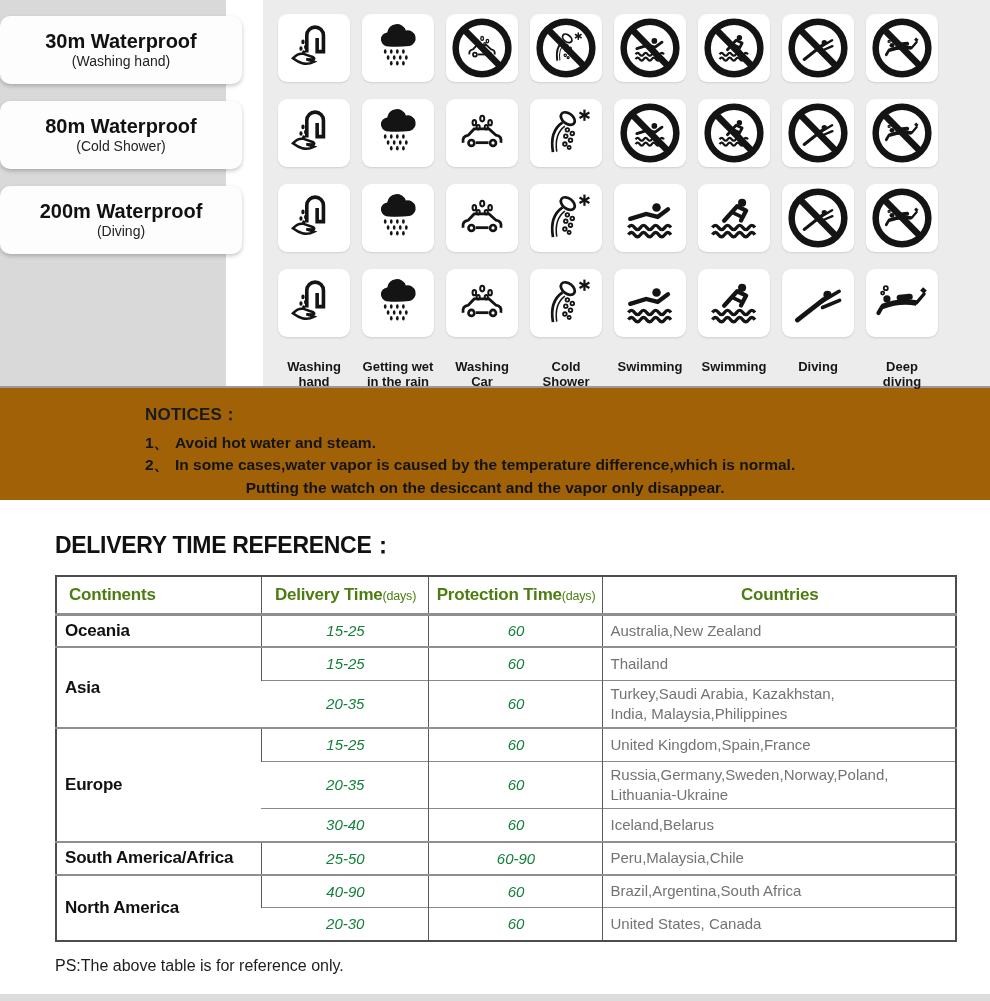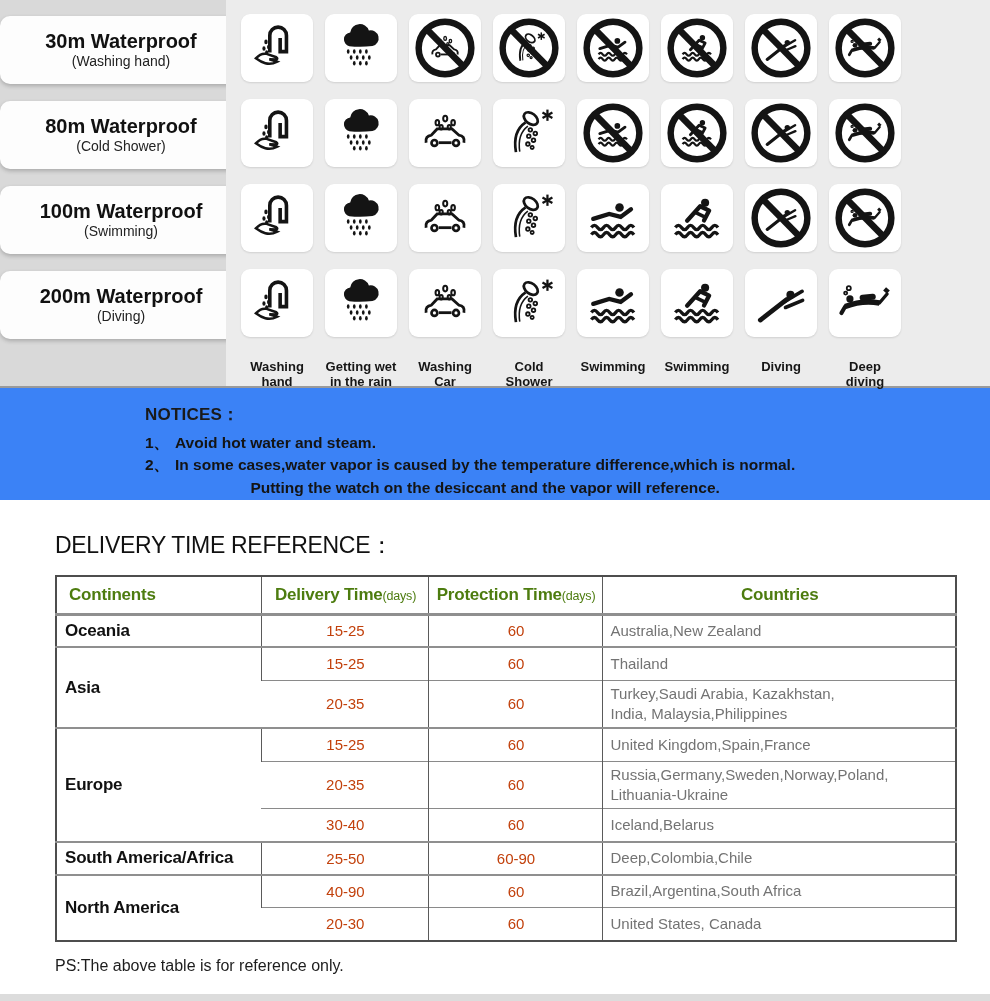--- a/index.html
+++ b/index.html
@@ -11,21 +11,21 @@
   
   .top-section{display:flex;height:386px;}
   .wp-sidebar{width:226px;background:#d9d9d9;box-sizing:border-box;padding-top:16px;flex:none;}
   .wp-card{
     width:242px;height:68px;margin:0 auto 17px;background:#fdfdfd;border-radius:10px;
     box-shadow:0 2px 4px rgba(0,0,0,.22);
     display:flex;flex-direction:column;align-items:center;justify-content:center;
   }
   .wp-card-title{font-size:20px;font-weight:bold;color:#111;line-height:1.15;}
   .wp-card-sub{font-size:14px;color:#222;line-height:1.2;}
-  .icon-panel{flex:1;background:#ececec;box-sizing:border-box;padding:14px 0 0 15px;}
+  .icon-panel{flex:1;background:#ececec;box-sizing:border-box;padding:14px 0 0 15px;margin-left:37px;}
   .icon-grid{
     display:grid;grid-template-columns:repeat(8,72px);
     grid-template-rows:repeat(4,68px) 50px;column-gap:12px;row-gap:17px;
   }
   .cell{
     background:#fff;border-radius:9px;position:relative;
     display:flex;align-items:center;justify-content:center;
     box-shadow:0 1px 2px rgba(0,0,0,.12);
   }
   .cell .act-wrap{width:54px;height:54px;display:block;}
@@ -33,62 +33,58 @@
   .cell .act-wrap svg{width:100%;height:100%;display:block;}
   .overlay{position:absolute;left:4px;top:3px;right:4px;bottom:3px;}
   .overlay svg{width:100%;height:100%;display:block;}
   .lab{
     background:transparent;box-shadow:none;border-radius:0;
     font-size:13px;font-weight:bold;text-align:center;white-space:pre-line;
     line-height:1.18;padding-top:5px;color:#161616;
   }
   
   .divider{height:2px;background:#9a9a9a;}
-  .notices{background:#3b82f6;box-sizing:border-box;padding:15px 40px 20px 145px;height:112px;}
+  .notices{background:#a16207;box-sizing:border-box;padding:15px 40px 20px 145px;height:112px;}
   .notices-heading{font-size:17px;font-weight:bold;margin:0 0 6px 0;letter-spacing:.2px;}
   .notice-item{display:flex;font-size:15.5px;font-weight:bold;line-height:1.45;color:#141414;}
   .notice-num{flex:none;width:30px;}
   .notice-text{white-space:pre-line;text-align:center;}
   
   .delivery-section{padding:30px 0 0 55px;background:#fff;}
-  .delivery-title{font-size:23px;font-weight:normal;letter-spacing:-.3px;margin:0 18px 14px 0;color:#111;}
+  .delivery-title{font-size:23px;font-weight:bold;letter-spacing:-.3px;margin:0 18px 14px 0;color:#111;}
   table.delivery{width:900px;border-collapse:collapse;border:2px solid #4d4d4d;table-layout:fixed;}
   table.delivery th,table.delivery td{box-sizing:border-box;padding-left:8px;}
   thead th{
     height:38px;font-size:17px;font-weight:bold;letter-spacing:-.2px;color:#4d7c0f;
     border-bottom:3px solid #8f8f8f;border-left:1.5px solid #5a5a5a;text-align:center;padding:2px 6px;
   }
   thead th:first-child{border-left:none;text-align:left;padding-left:12px;}
   thead th .unit{font-size:12.5px;font-weight:normal;}
   tbody td{border-left:1.5px solid #5a5a5a;border-top:1px solid #8a8a8a;height:33px;padding:3px 6px;}
   tbody td:first-child{border-left:none;}
   tbody tr.group-start td{border-top:2px solid #8f8f8f;}
   tbody tr:first-child td{border-top:none;}
   td.cont{font-size:17px;font-weight:bold;letter-spacing:-.2px;padding-left:12px;color:#111;}
-  td.num{text-align:center;font-size:15px;color:#c2410c;}
+  td.num{text-align:center;font-size:15px;color:#15803d;font-style:italic;}
   td.countries{font-size:15px;padding-left:20px;color:#737373;white-space:pre-line;line-height:1.35;}
   .ps-note{margin:15px 14px 0 0;font-size:16px;color:#1d1d1d;}
   .bottom-strip{position:absolute;left:0;bottom:0;width:100%;height:7px;background:#dcdcdc;}
 </style>
 </head>
 <body>
 
 <div class="top-section">
   <div class="wp-sidebar">
     <div class="wp-card">
       <div class="wp-card-title">30m Waterproof</div>
       <div class="wp-card-sub">(Washing hand)</div>
     </div>
     <div class="wp-card">
       <div class="wp-card-title">80m Waterproof</div>
       <div class="wp-card-sub">(Cold Shower)</div>
-    </div>
-    <div class="wp-card">
-      <div class="wp-card-title">100m Waterproof</div>
-      <div class="wp-card-sub">(Swimming)</div>
     </div>
     <div class="wp-card">
       <div class="wp-card-title">200m Waterproof</div>
       <div class="wp-card-sub">(Diving)</div>
     </div>
   </div>
   <div class="icon-panel">
     <div class="icon-grid" id="icon-grid">
         <div class="cell">
           <span class="act-wrap">
@@ -655,21 +651,21 @@
 
 <div class="notices">
   <p class="notices-heading">NOTICES：</p>
   <div class="notice-item">
     <span class="notice-num">1、</span>
     <span class="notice-text">Avoid hot water and steam.</span>
   </div>
   <div class="notice-item">
     <span class="notice-num">2、</span>
     <span class="notice-text">In some cases,water vapor is caused by the temperature difference,which is normal.
-Putting the watch on the desiccant and the vapor will reference.</span>
+Putting the watch on the desiccant and the vapor only disappear.</span>
   </div>
 </div>
 
 <div class="delivery-section">
   <h2 class="delivery-title">DELIVERY TIME REFERENCE：</h2>
   <table class="delivery">
     <colgroup>
         <col style="width:205px">
         <col style="width:167px">
         <col style="width:174px">
@@ -716,21 +712,21 @@
         </tr>
         <tr>
           <td class="num">30-40</td>
           <td class="num">60</td>
           <td class="countries">Iceland,Belarus</td>
         </tr>
         <tr class="group-start">
           <td class="cont" rowspan="1">South America/Africa</td>
           <td class="num">25-50</td>
           <td class="num">60-90</td>
-          <td class="countries">Deep,Colombia,Chile</td>
+          <td class="countries">Peru,Malaysia,Chile</td>
         </tr>
         <tr class="group-start">
           <td class="cont" rowspan="2">North America</td>
           <td class="num">40-90</td>
           <td class="num">60</td>
           <td class="countries">Brazil,Argentina,South Africa</td>
         </tr>
         <tr>
           <td class="num">20-30</td>
           <td class="num">60</td>

